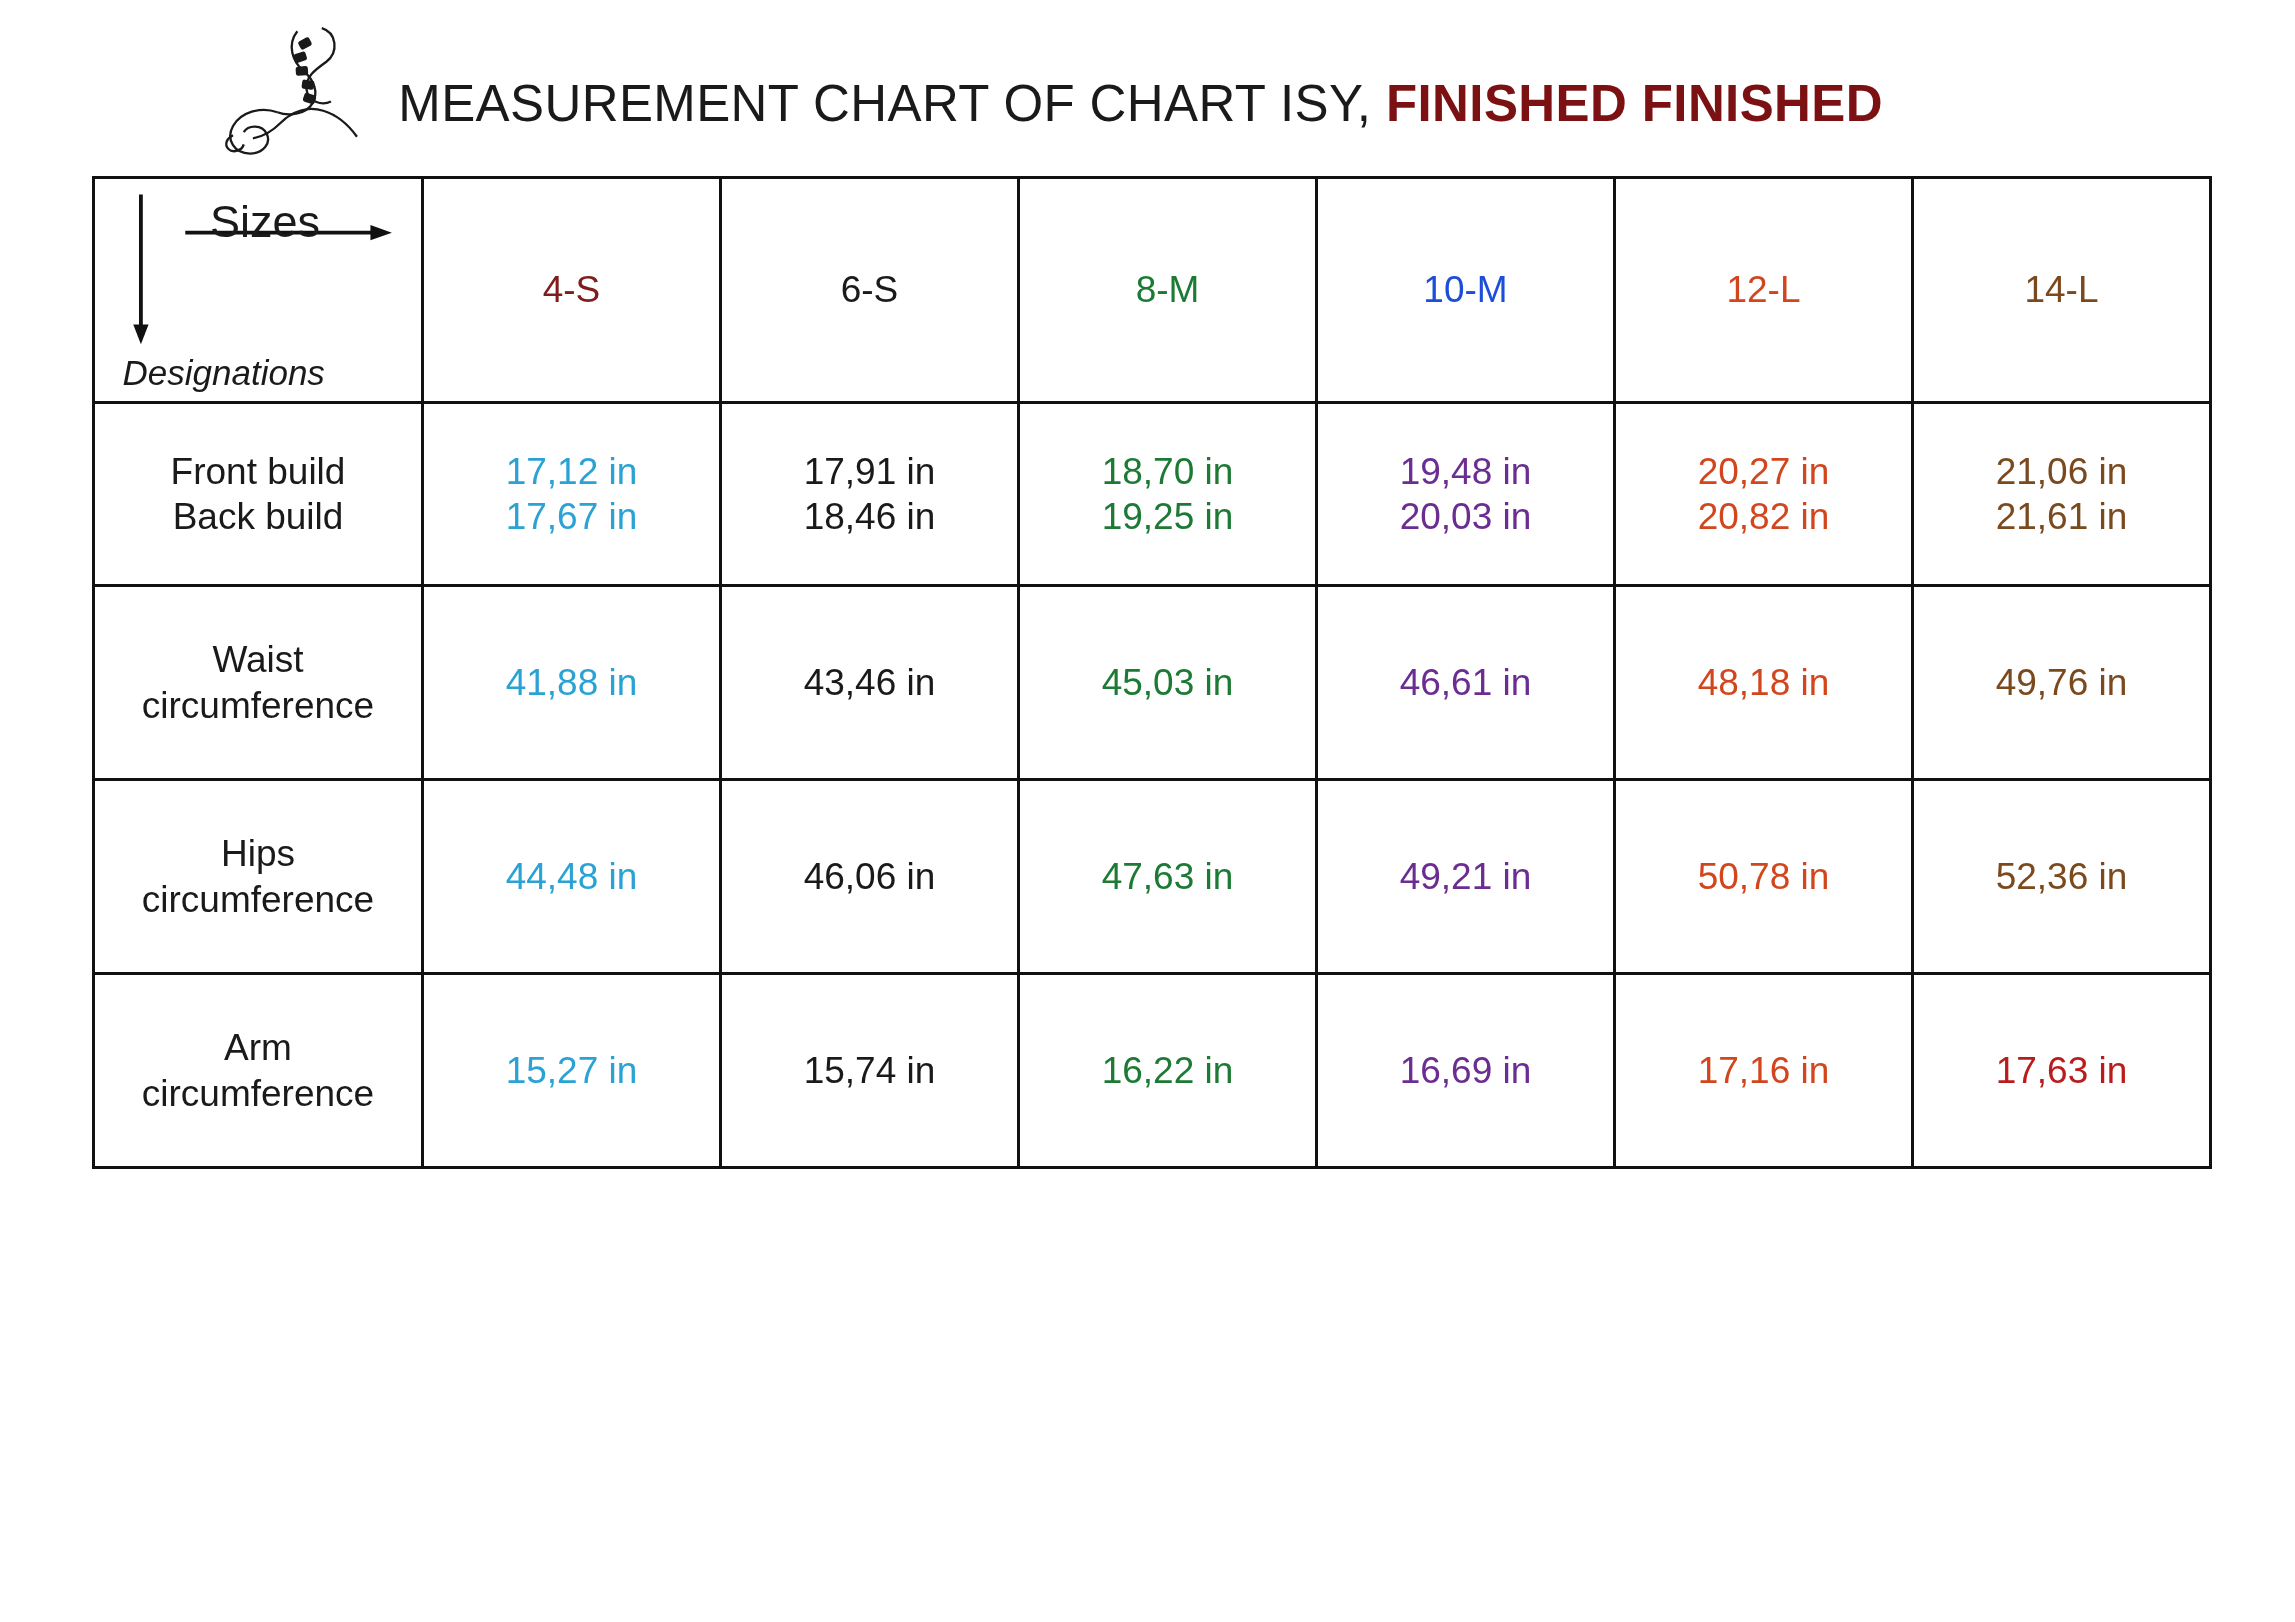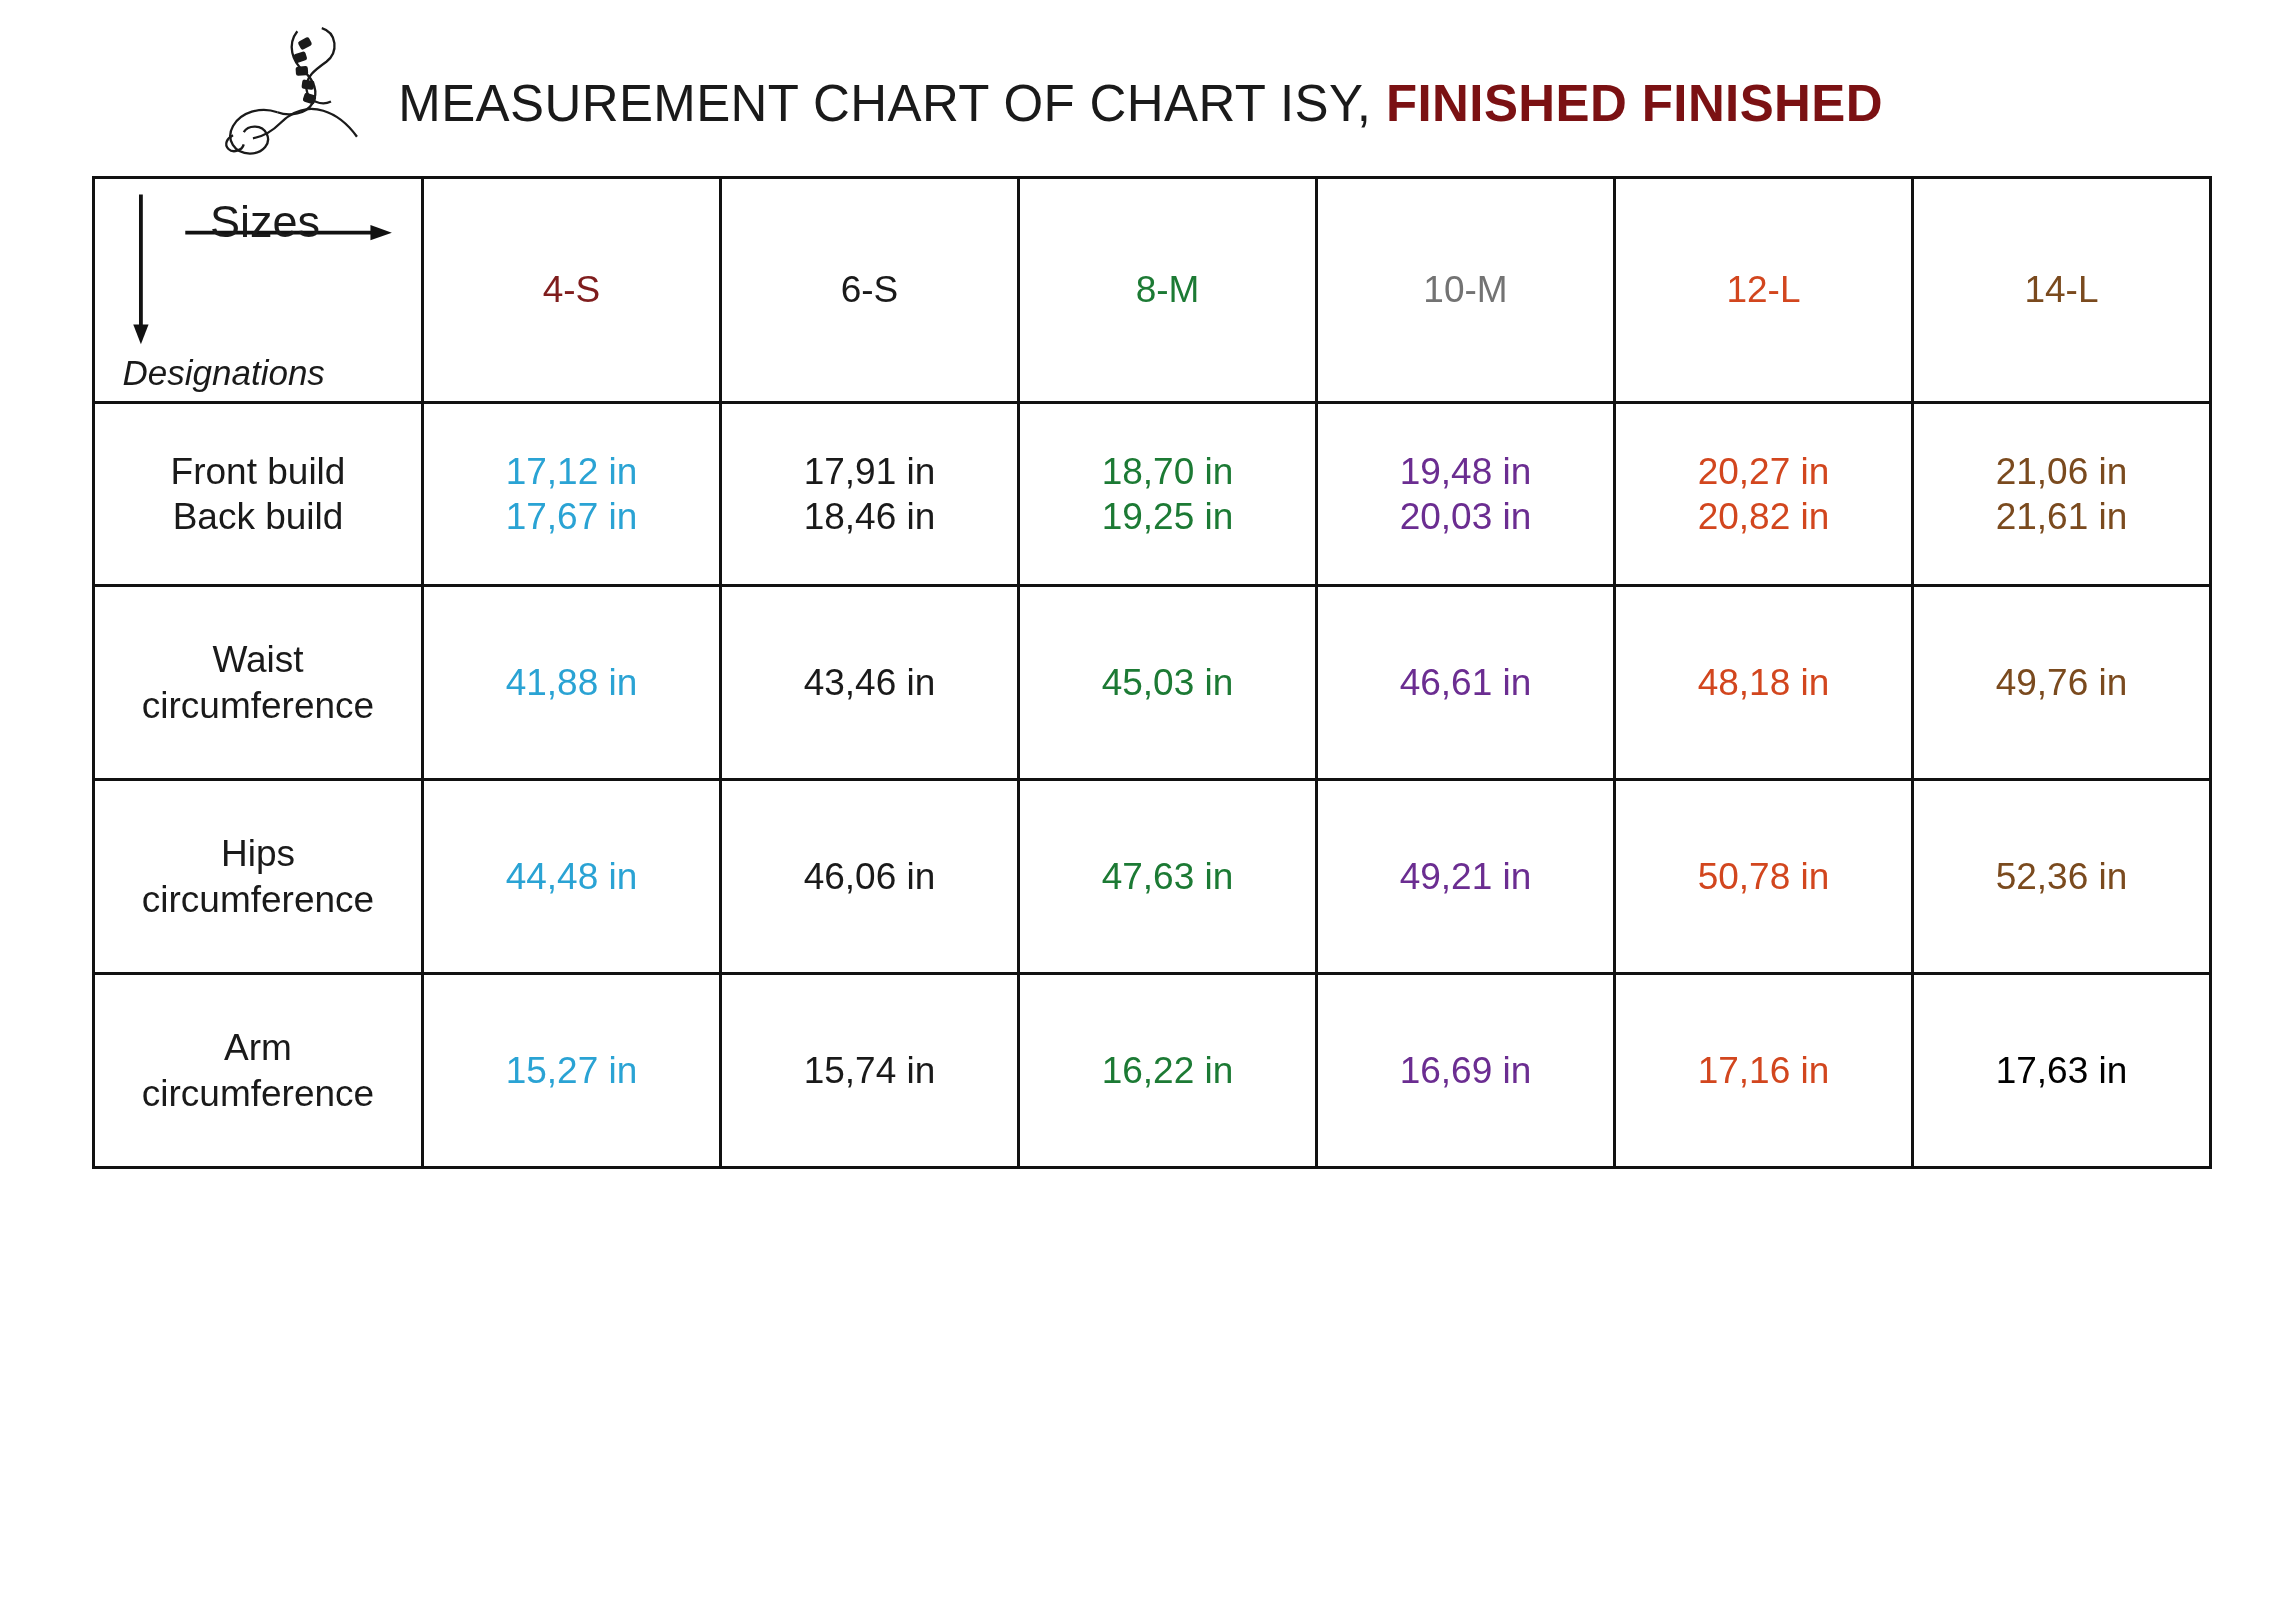--- a/index.html
+++ b/index.html
@@ -167,21 +167,21 @@
           </th>
           <th class="size-head" style="color:#7f1d1d">
             <span>4-S</span>
           </th>
           <th class="size-head" style="color:#1a1a1a">
             <span>6-S</span>
           </th>
           <th class="size-head" style="color:#1c7a34">
             <span>8-M</span>
           </th>
-          <th class="size-head" style="color:#737373">
+          <th class="size-head" style="color:#1d4ed8">
             <span>10-M</span>
           </th>
           <th class="size-head" style="color:#d2461e">
             <span>12-L</span>
           </th>
           <th class="size-head" style="color:#7a4a1e">
             <span>14-L</span>
           </th>
         </tr>
       </thead>
@@ -248,20 +248,20 @@
         <tr class="r-arm">
           <td class="row-label">
             <span class="sub">Arm</span>
             <span class="sub">circumference</span>
           </td>
           <td class="cell" style="color:#2aa3d4">15,27 in</td>
           <td class="cell" style="color:#1a1a1a">15,74 in</td>
           <td class="cell" style="color:#1c7a34">16,22 in</td>
           <td class="cell" style="color:#6b2d91">16,69 in</td>
           <td class="cell" style="color:#d2461e">17,16 in</td>
-          <td class="cell" style="color:#000000">17,63 in</td>
+          <td class="cell" style="color:#b91c1c">17,63 in</td>
         </tr>
 
       </tbody>
     </table>
   </div>
 </div>
 
 
 </body></html>

